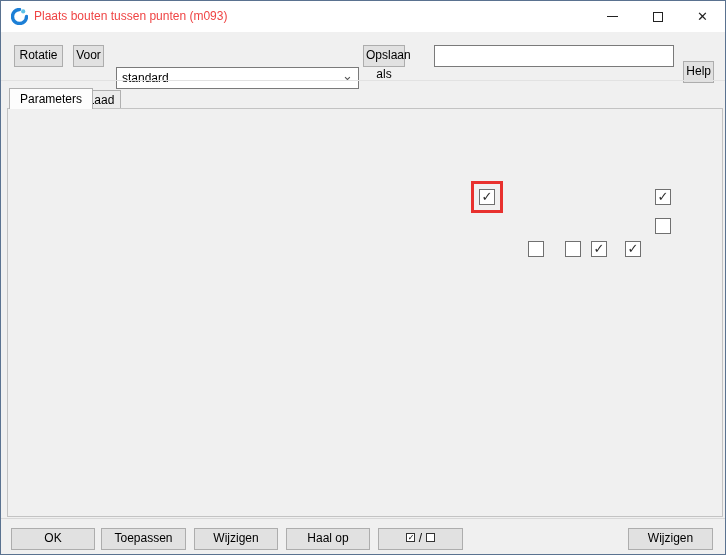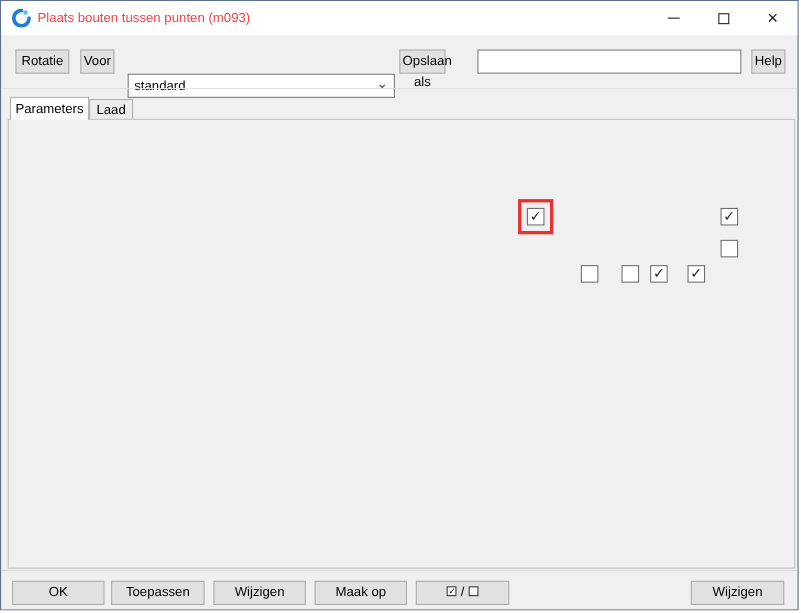--- a/index.html
+++ b/index.html
@@ -20,21 +20,21 @@
   
   .toolbar-sep { position:absolute; left:0; top:79px; width:100%; height:0; border-top:1px solid #e2e2e2; }
   .btn { position:absolute; height:22px; background:#e1e1e1; border:1px solid #adadad; font-size:12px; text-align:center; line-height:19px; color:#000; padding:0 2px; cursor:default; }
   .combo { position:absolute; height:22px; border:1px solid #7a7a7a; display:flex; align-items:center; padding:0 5px; }
   .combo.white { background:#fff; }
   .combo .chev { margin-left:auto; color:#555; font-size:13px; line-height:10px; transform:translateY(-2px); }
   .txt { position:absolute; height:22px; border:1px solid #7a7a7a; background:#fff; font-family:"Liberation Sans",sans-serif; font-size:12px; padding:0 4px; color:#000; }
 
   
   .tab { position:absolute; border:1px solid #b0b0b0; border-bottom:none; text-align:center; font-size:12px; }
-  .tab.active { left:8px; top:87px; width:72px; height:21px; background:#fdfdfd; line-height:20px; z-index:3; }
+  .tab.active { left:8px; top:87px; width:84px; height:21px; background:#fdfdfd; line-height:20px; z-index:3; }
   .tab.inactive { left:80px; top:89px; width:40px; height:19px; background:#ececec; line-height:18px; z-index:1; }
   .panel { position:absolute; left:6px; top:107px; width:716px; height:409px; border:1px solid #c3c3c3; background:#f0f0f0; z-index:2; }
 
   
   .group { position:absolute; border:1px solid #d2d2d2; }
   .group-label { position:absolute; top:-8px; left:7px; background:#f0f0f0; padding:0 4px; font-size:12px; white-space:nowrap; }
 
   
   .frow { position:absolute; height:20px; }
   .flabel { position:absolute; left:0; top:3px; white-space:nowrap; }
@@ -80,21 +80,21 @@
   </div>
 
   <div class="btn" style="left:13px;top:44px;width:49px;">Rotatie</div>
   <div class="btn" style="left:72px;top:44px;width:31px;">Voor</div>
   <div class="combo white" style="left:115px;top:44px;width:243px;margin-top:22px;">
     <span>standard</span>
     <span class="chev">⌄</span>
   </div>
   <div class="btn" style="left:362px;top:44px;width:42px;">Opslaan als</div>
   <input class="txt" style="left: 433px; top: 44px; width: 240px;" value="">
-  <div class="btn" style="left:682px;top:44px;width:31px;">Help</div>
+  <div class="btn" style="left:682px;top:60px;width:31px;text-align:right;">Help</div>
   <div class="toolbar-sep"></div>
 
   <div class="tab active">Parameters</div>
   <div class="tab inactive">Laad</div>
   <div class="panel"></div>
 
   <div class="group" style="left:14px;top:112px;width:430px;height:156px;">
     <span class="group-label">Bout</span>
   </div>
   <div class="frow" style="left:26px;top:133px;">
@@ -254,21 +254,21 @@
     <div class="fselect" style="left:163px;width:156px;">
       <span class="selval">Max. afstand</span>
       <span class="chev">⌄</span>
     </div>
   </div>
 
   <div class="footer-sep"></div>
   <div class="fbtn" style="left:10px;width:84px;">OK</div>
   <div class="fbtn" style="left:193px;width:84px;">Wijzigen</div>
   <div class="fbtn" style="left:100px;width:85px;">Toepassen</div>
-  <div class="fbtn" style="left:285px;width:84px;">Maak op</div>
+  <div class="fbtn" style="left:285px;width:84px;">Haal op</div>
   <div class="fbtn" style="left:377px;width:85px;">
     <span class="mini-cb">✓</span>
     <span>/</span>
     <span class="mini-cb"></span>
   </div>
   <div class="fbtn" style="left:627px;width:85px;">Wijzigen</div>
 
 </div>
 
 </body></html>

